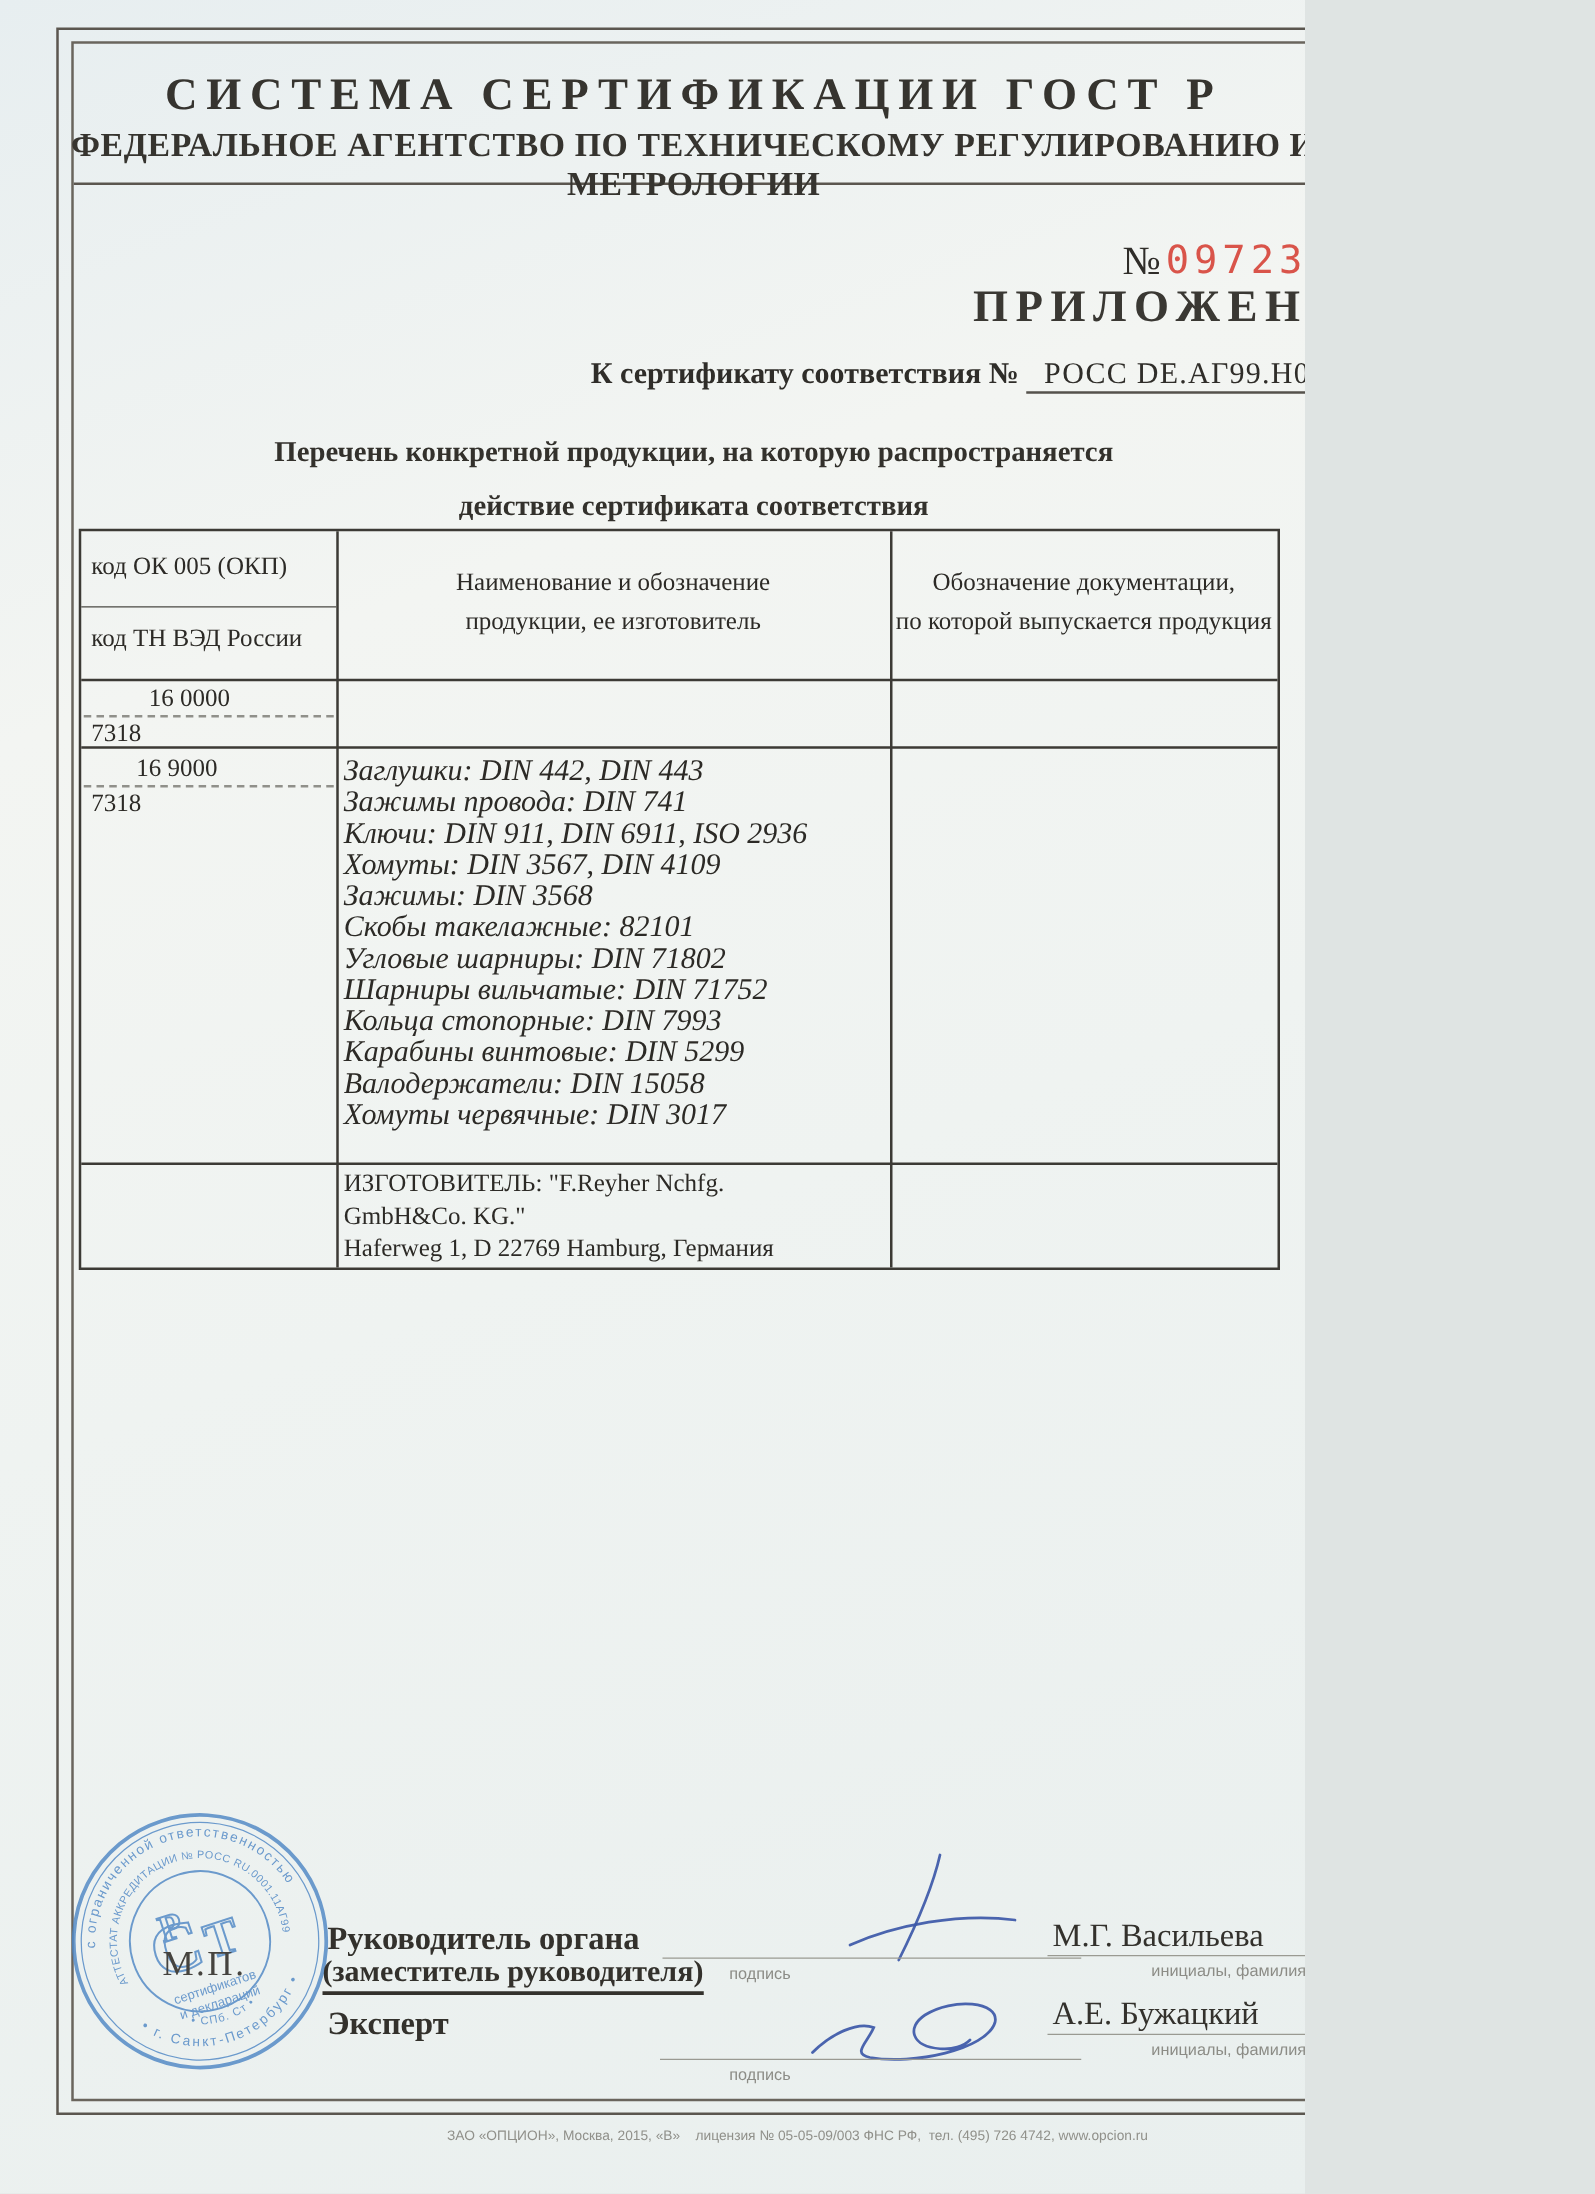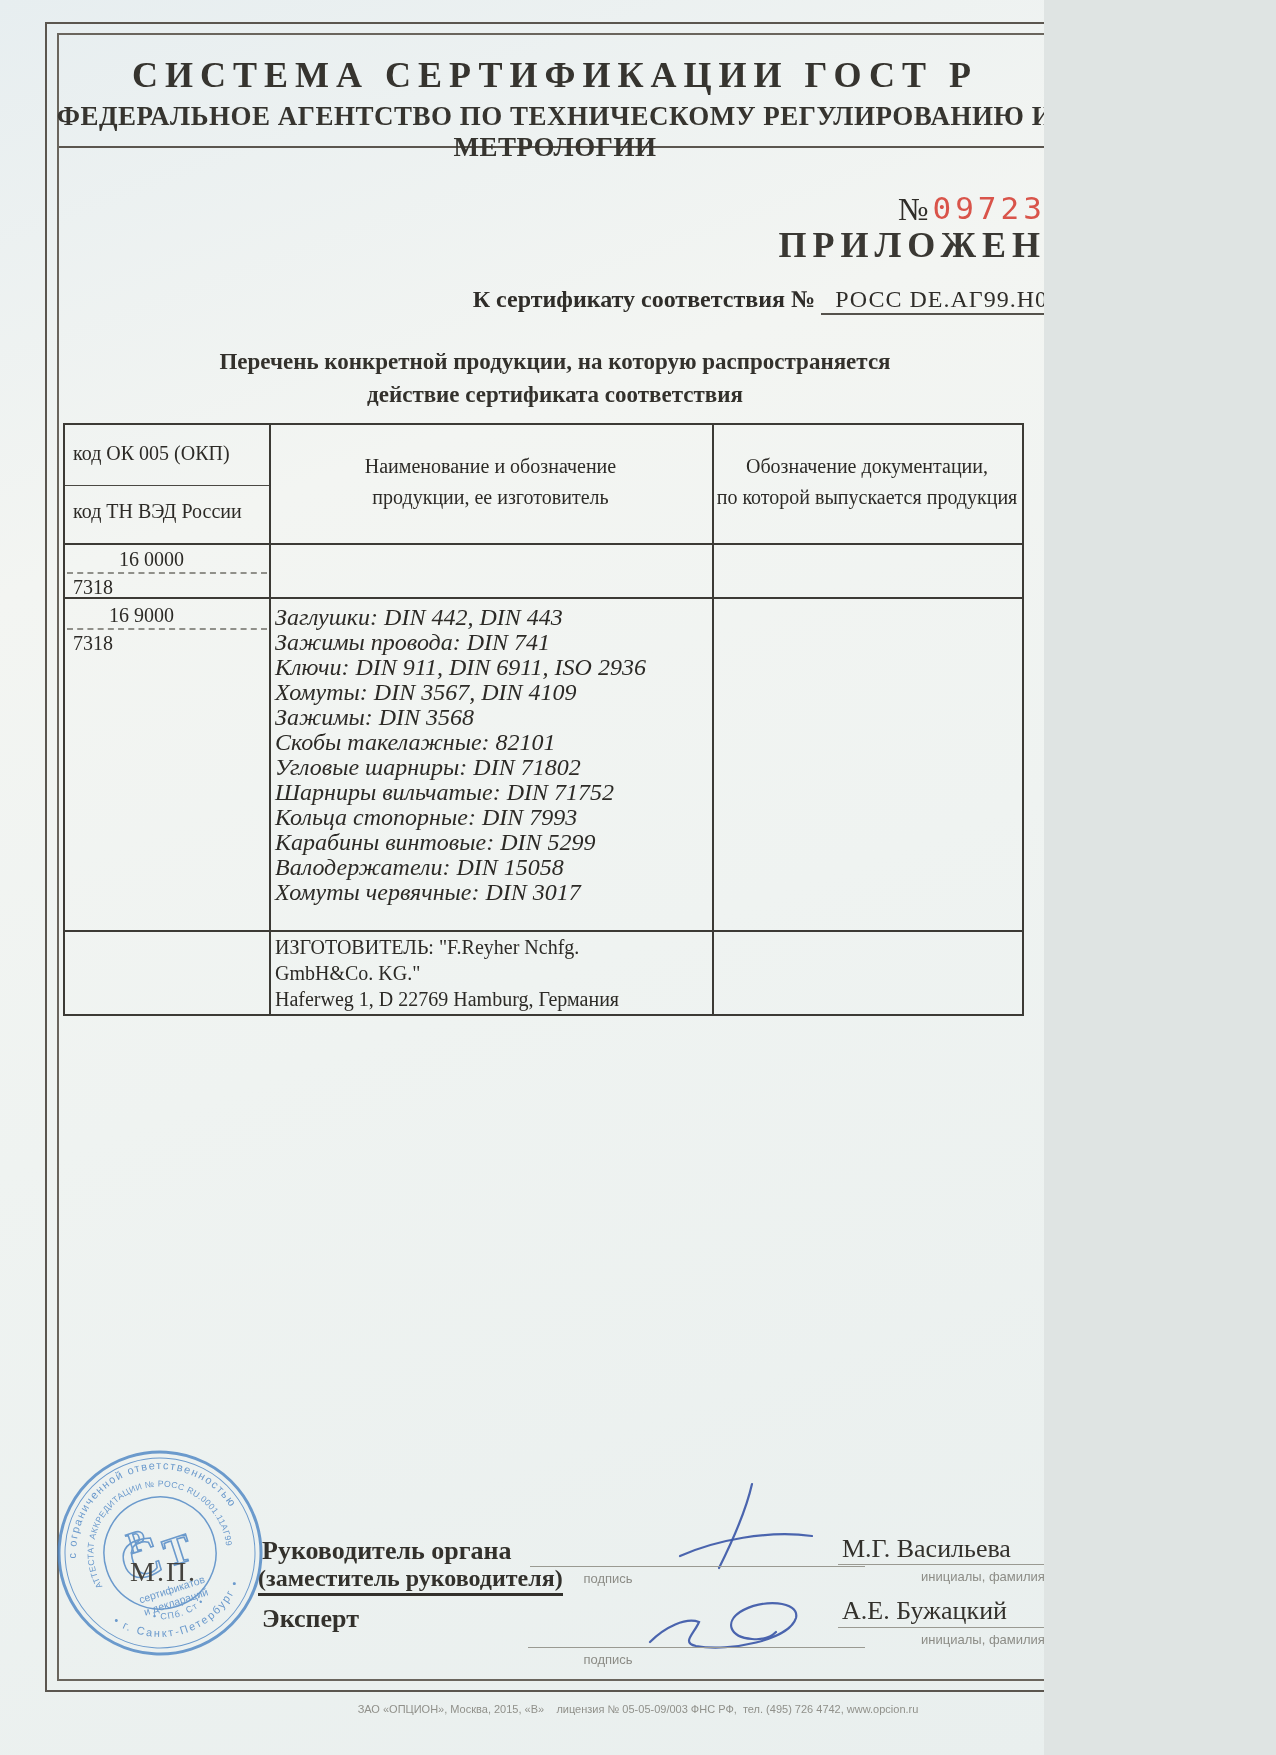--- a/index.html
+++ b/index.html
@@ -17,21 +17,21 @@
   .sys-title{left:0;top:54px;width:1110px;text-align:center;font-size:36px;font-weight:bold;letter-spacing:7px;color:#36342f;}
   .agency-title{left:0;top:101px;width:1110px;text-align:center;font-size:27px;font-weight:bold;letter-spacing:0.5px;color:#36342f;}
   .doc-number{left:898px;top:190px;white-space:nowrap;}
   .no-sign{font-size:32px;color:#2f2d29;}
   .no-digits{font-family:"DejaVu Sans Mono",monospace;font-size:31px;letter-spacing:4px;color:#d9544a;vertical-align:1px;}
   .title{left:0;top:224px;width:1110px;text-align:right;font-size:36px;font-weight:bold;letter-spacing:6px;color:#3a3833;}
   .cert-line{left:0;top:286px;width:1110px;text-align:right;font-size:24px;}
   .cert-label{font-weight:bold;}
   .cert-number{border-bottom:2px solid #55524c;padding:0 10px 1px 14px;letter-spacing:1px;}
   .subtitle{left:0;width:1110px;text-align:center;font-size:23px;font-weight:bold;color:#33312c;}
-  .sub1{top:349px;} .sub2{top:382px;}
+  .sub1{top:349px;} .sub2{top:392px;}
   
   .ptable{left:63px;top:423px;width:957px;height:589px;border:2px solid #3c3a35;}
   .ptable .vline{position:absolute;top:0;bottom:0;width:0;border-left:2px solid #3c3a35;}
   .v1{left:204px;} .v2{left:647px;}
   .ptable .hline{position:absolute;left:0;right:0;height:0;border-top:2px solid #3c3a35;}
   .hhead{top:118px;} .hrow1{top:172px;} .hrow2{top:505px;}
   .col1split{position:absolute;left:0;width:204px;height:0;border-top:1.5px solid #4a4843;top:60px;}
   .dotline{position:absolute;left:2px;width:200px;height:0;border-top:2px dashed #90908a;}
   .dot1{top:147px;} .dot2{top:203px;}
   .cell{position:absolute;font-size:20px;line-height:24px;color:#2c2a26;}

